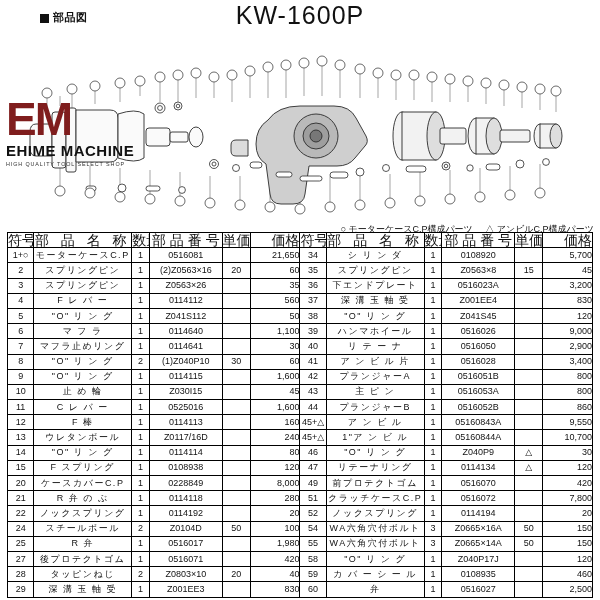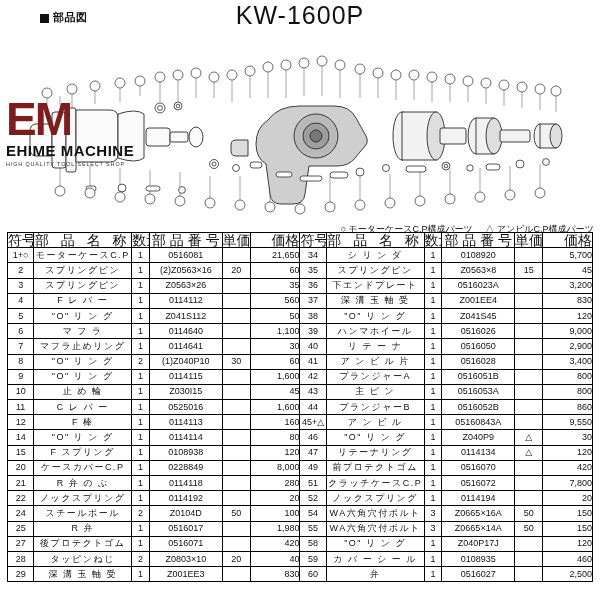--- a/index.html
+++ b/index.html
@@ -404,20 +404,34 @@
           <td class="c-unit"></td>
           <td class="c-price">160</td>
           <td class="c-no">45+△</td>
           <td class="c-name name-sp">ア ン ビ ル</td>
           <td class="c-qty">1</td>
           <td class="c-pn">05160843A</td>
           <td class="c-unit"></td>
           <td class="c-price">9,550</td>
         </tr>
         <tr>
+          <td class="c-no">13</td>
+          <td class="c-name name-sp">ウレタンボール</td>
+          <td class="c-qty">1</td>
+          <td class="c-pn">Z0117/16D</td>
+          <td class="c-unit"></td>
+          <td class="c-price">240</td>
+          <td class="c-no">45+△</td>
+          <td class="c-name name-sp">1"ア ン ビ ル</td>
+          <td class="c-qty">1</td>
+          <td class="c-pn">05160844A</td>
+          <td class="c-unit"></td>
+          <td class="c-price">10,700</td>
+        </tr>
+        <tr>
           <td class="c-no">14</td>
           <td class="c-name name-sp">"O" リ ン グ</td>
           <td class="c-qty">1</td>
           <td class="c-pn">0114114</td>
           <td class="c-unit"></td>
           <td class="c-price">80</td>
           <td class="c-no">46</td>
           <td class="c-name name-sp">"O" リ ン グ</td>
           <td class="c-qty">1</td>
           <td class="c-pn">Z040P9</td>

